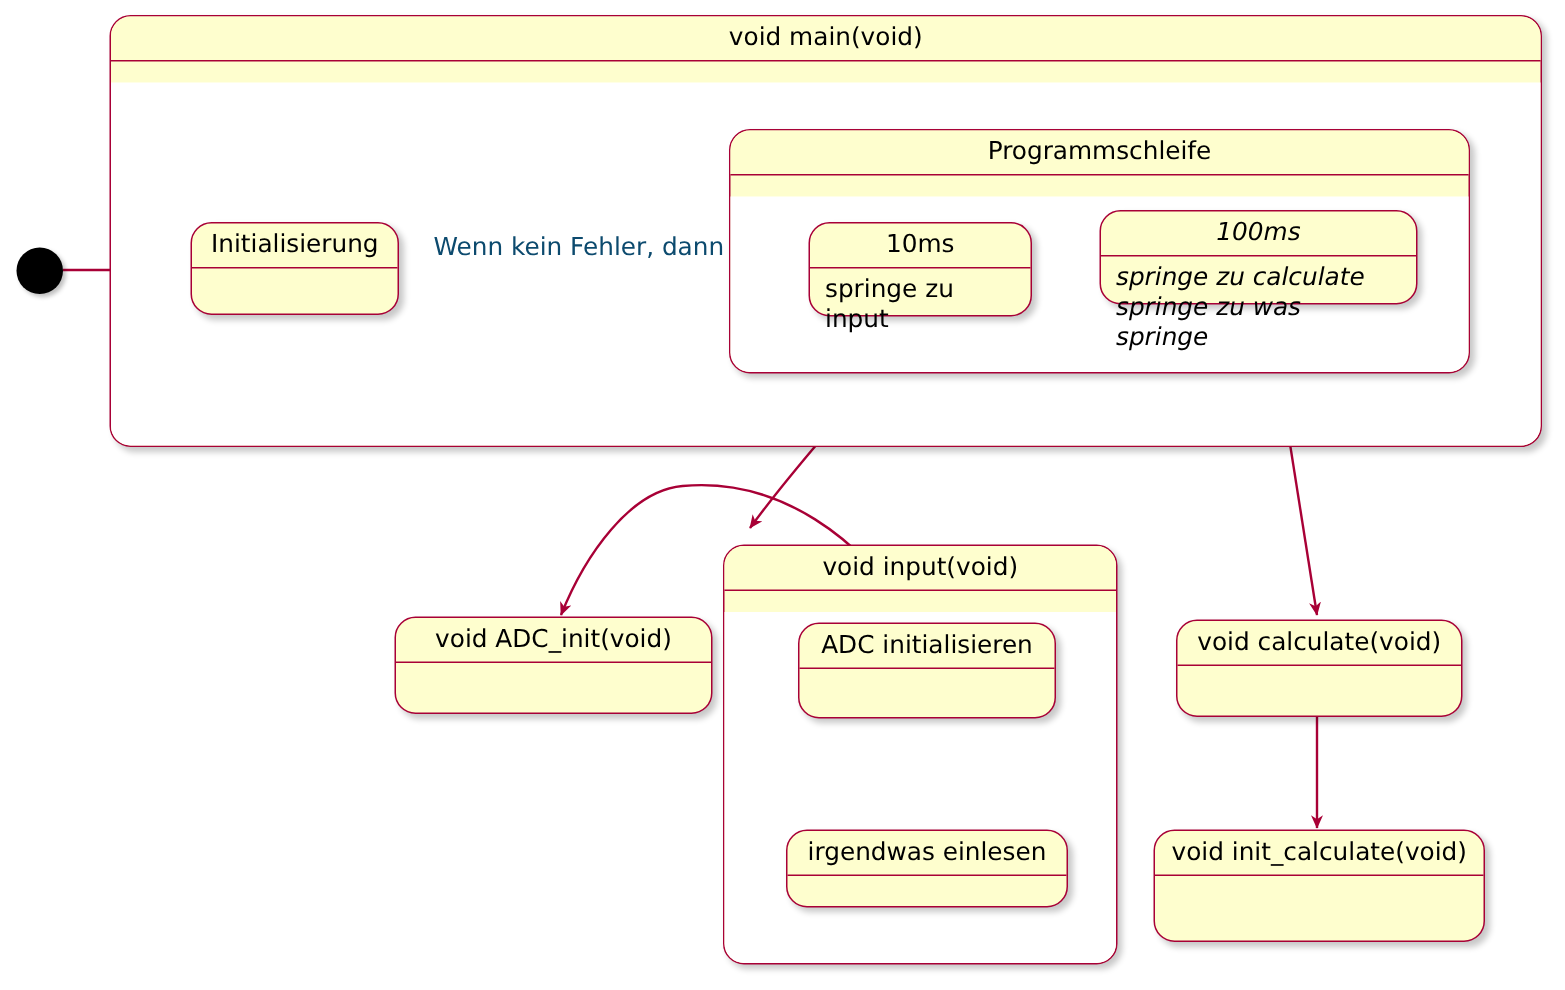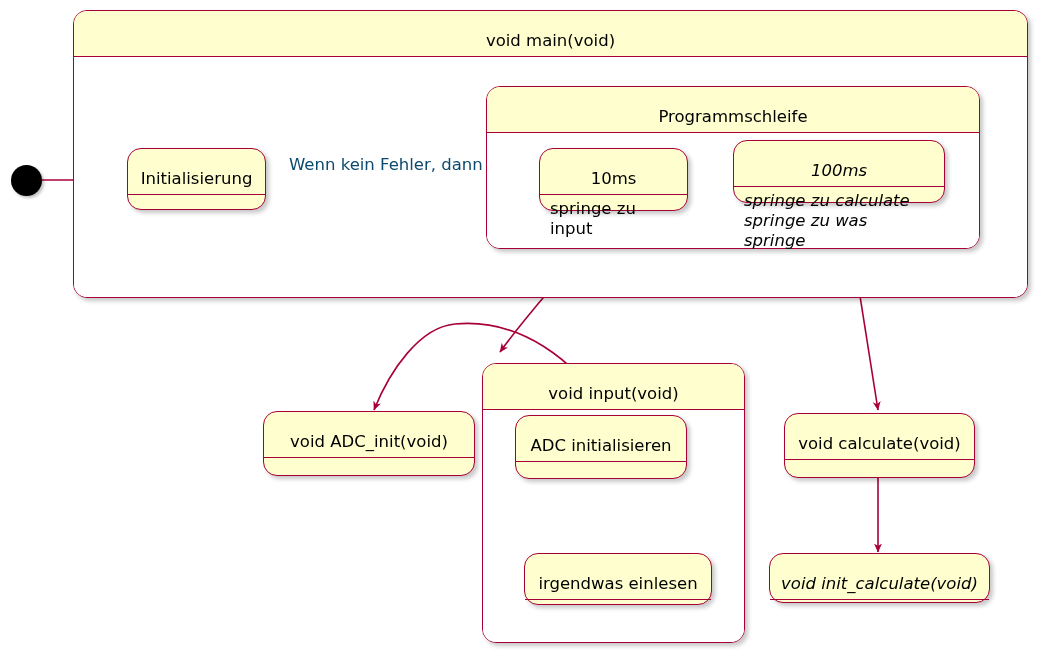--- a/index.html
+++ b/index.html
@@ -25,21 +25,21 @@
     background: #FEFECE;
     box-shadow: 3px 3px 4px rgba(0,0,0,0.22);
   }
   .state .title {
     box-sizing: border-box;
     width: 100%;
     text-align: center;
     color: #000000;
     font-size: 16.5px;
     line-height: 1.22;
-    padding: 20px 8px 5px 8px;
+    padding: 4px 8px 5px 8px;
     white-space: nowrap;
     overflow: hidden;
   }
   
   .state .sep {
     width: 100%;
     height: 0;
     border-top: 1.6px solid #A80036;
   }
   .state .body {
@@ -168,37 +168,37 @@
     <div class="sep"></div>
     <div class="body"></div>
   </div>
 
   <div class="state composite" style="left:482px; top:363px; width:263px; height:280px;">
     <div class="region" style="top:44px;"></div>
     <div class="title">void input(void)</div>
     <div class="sep"></div>
   </div>
 
-  <div class="state leaf above" style="left:515px; top:415px; width:172px; height:64px;border-radius:14px;">
+  <div class="state leaf above" style="left:532px; top:415px; width:172px; height:64px;border-radius:14px;">
     <div class="title">ADC initialisieren</div>
     <div class="sep"></div>
     <div class="body"></div>
   </div>
 
   <div class="state leaf above" style="left:524px; top:553px; width:188px; height:52px;">
     <div class="title">irgendwas einlesen</div>
     <div class="sep"></div>
     <div class="body"></div>
   </div>
 
   <div class="state leaf above" style="left:784px; top:413px; width:191px; height:65px;">
     <div class="title">void calculate(void)</div>
     <div class="sep"></div>
     <div class="body"></div>
   </div>
 
-  <div class="state leaf above" style="left:769px; top:553px; width:221px; height:50px;font-style:italic;">
+  <div class="state leaf above" style="left:769px; top:553px; width:221px; height:75px;">
     <div class="title">void init_calculate(void)</div>
     <div class="sep"></div>
     <div class="body"></div>
   </div>
 
 </div>
 
 </body></html>

